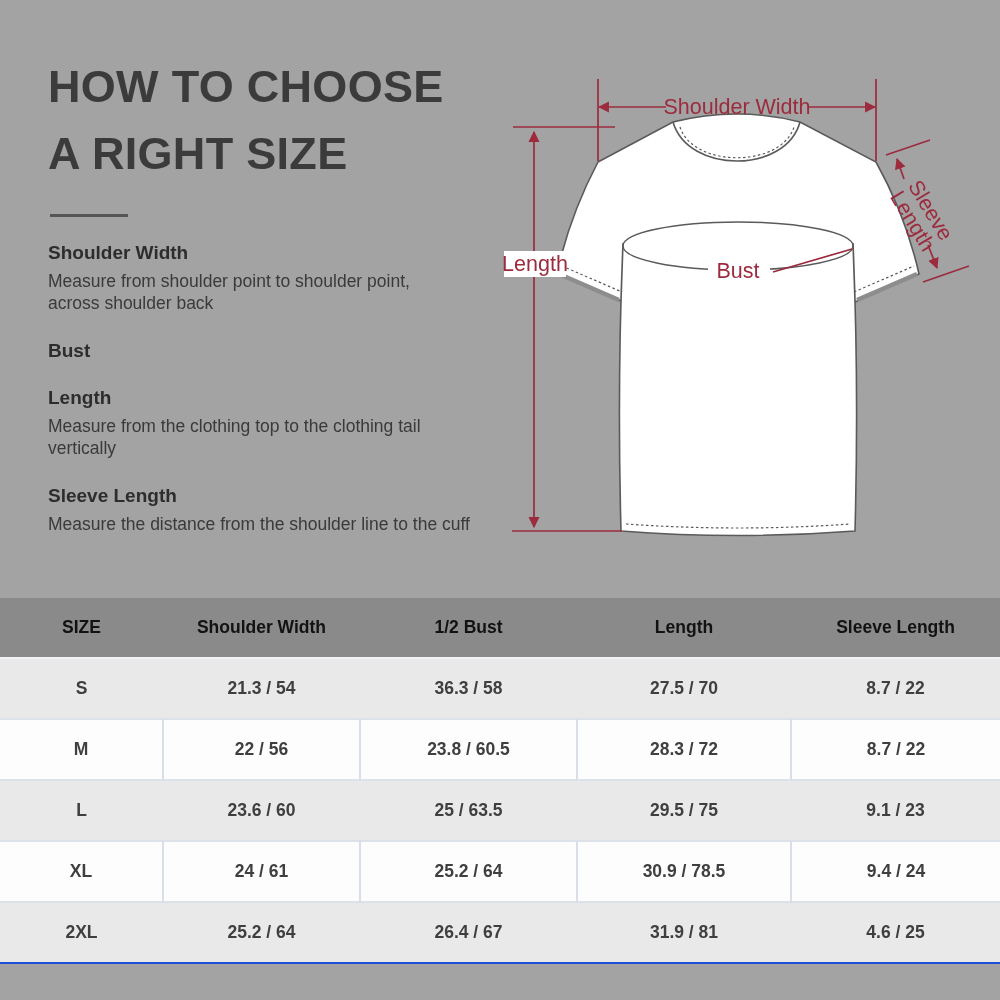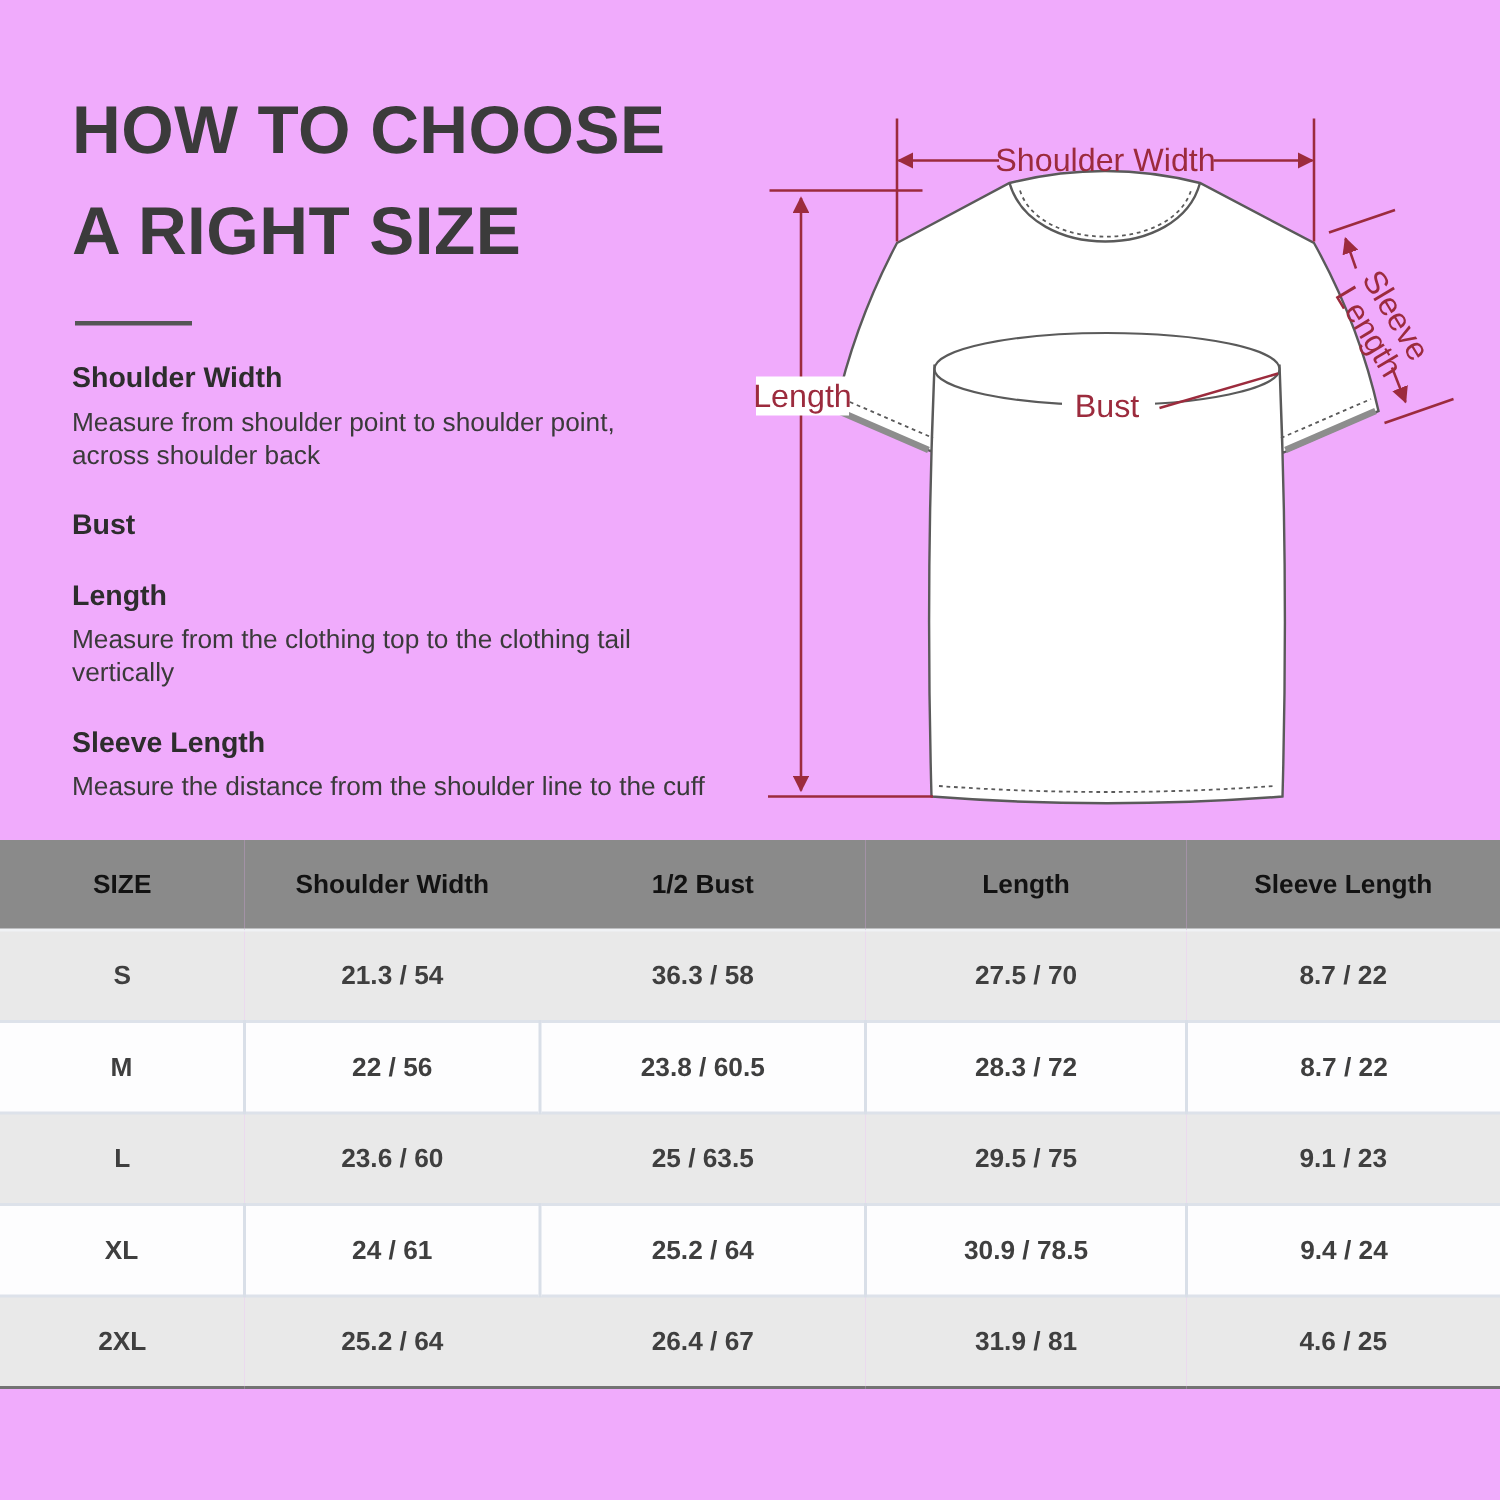--- a/index.html
+++ b/index.html
@@ -1,39 +1,39 @@
 <!DOCTYPE html>
 <html><head>
 <meta charset="utf-8">
 <style>
   html,body{margin:0;padding:0;background:#ffffff;}
-  .canvas{position:relative;width:1000px;height:1000px;background:#f0abfc;overflow:hidden;
+  .canvas{position:relative;width:1000px;height:1000px;background:#a3a3a3;overflow:hidden;
           font-family:"Liberation Sans",sans-serif;}
 
   
   .intro{position:absolute;left:48px;top:54px;width:452px;}
   .title{margin:0;font-size:45px;line-height:1.48;font-weight:700;color:#3b3b3b;letter-spacing:0.3px;}
   .divider{width:78px;height:3px;background:#555555;margin:27px 0 0 2px;}
   .term{margin:25px 0 7px;font-size:19px;font-weight:700;color:#2d2d2d;}
   .guide-item:first-of-type .term{margin-top:22px;}
   .def{margin:0;font-size:17.5px;line-height:1.25;color:#3a3a3a;white-space:pre-line;}
 
   
   .diagram{position:absolute;left:500px;top:75px;width:500px;height:500px;}
   .rlabel{font-size:21.5px;fill:#9c2b3d;}
 
   
-  .size-table{position:absolute;left:0;top:560px;width:1000px;border-collapse:collapse;table-layout:fixed;}
+  .size-table{position:absolute;left:0;top:598px;width:1000px;border-collapse:collapse;table-layout:fixed;}
   .size-table th{height:57px;background:#8a8a8a;color:#121212;font-size:17.5px;font-weight:700;text-align:center;}
   .size-table td{height:57px;text-align:center;font-size:17.5px;font-weight:600;color:#3f3f3f;}
   .size-table tbody tr.alt{background:#e9e9e9;}
   .size-table tbody tr.plain{background:#fdfdfe;}
   .size-table tbody td{border-top:2px solid #dde2ea;}
   .size-table tbody tr:first-child td{border-top:2px solid #f0f2f5;}
-  .size-table tbody tr:last-child td{border-bottom:2px solid #737373;}
+  .size-table tbody tr:last-child td{border-bottom:2px solid #1d4ed8;}
   .size-table tbody tr.plain td:not(:last-child){border-right:2px solid #d9dfe8;}
 
   
   .footnote{position:absolute;left:40px;top:934px;font-size:17.5px;color:#262626;white-space:pre-wrap;}
 </style>
 </head>
 <body>
 
 <div class="canvas">
 

